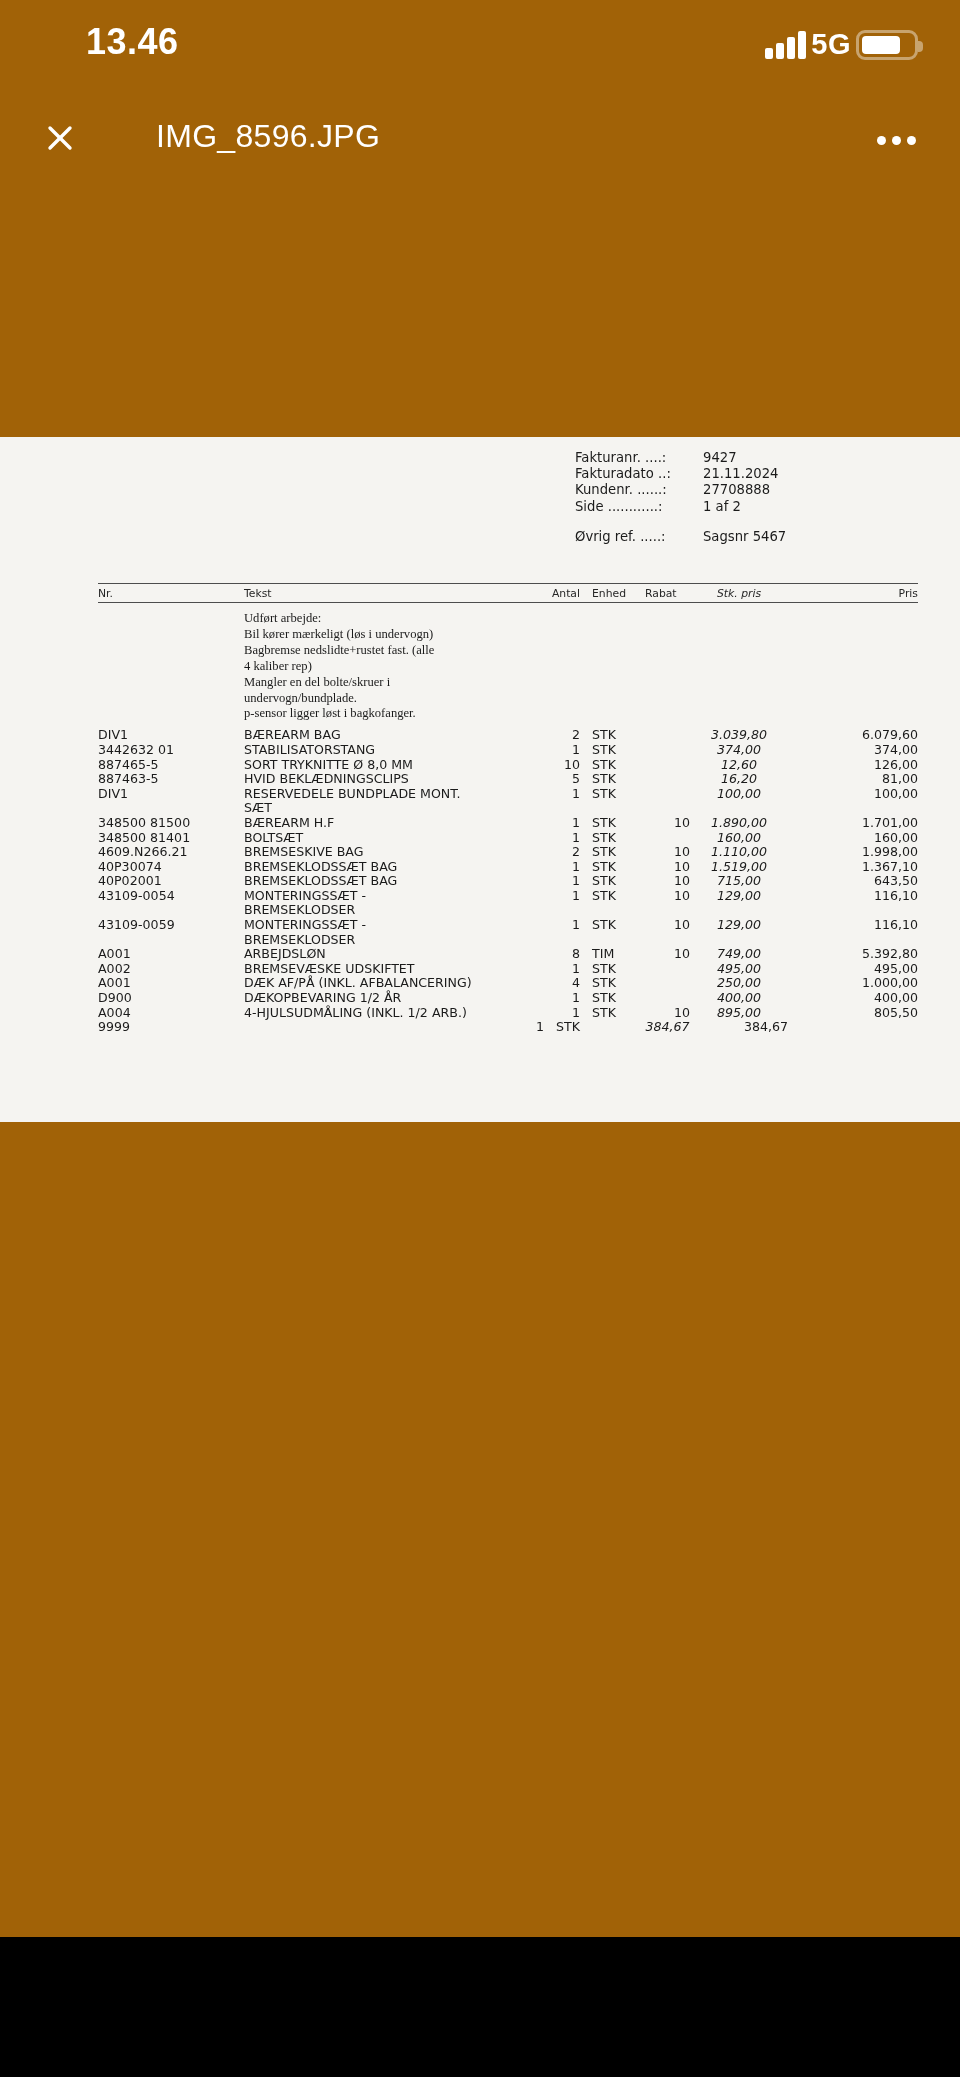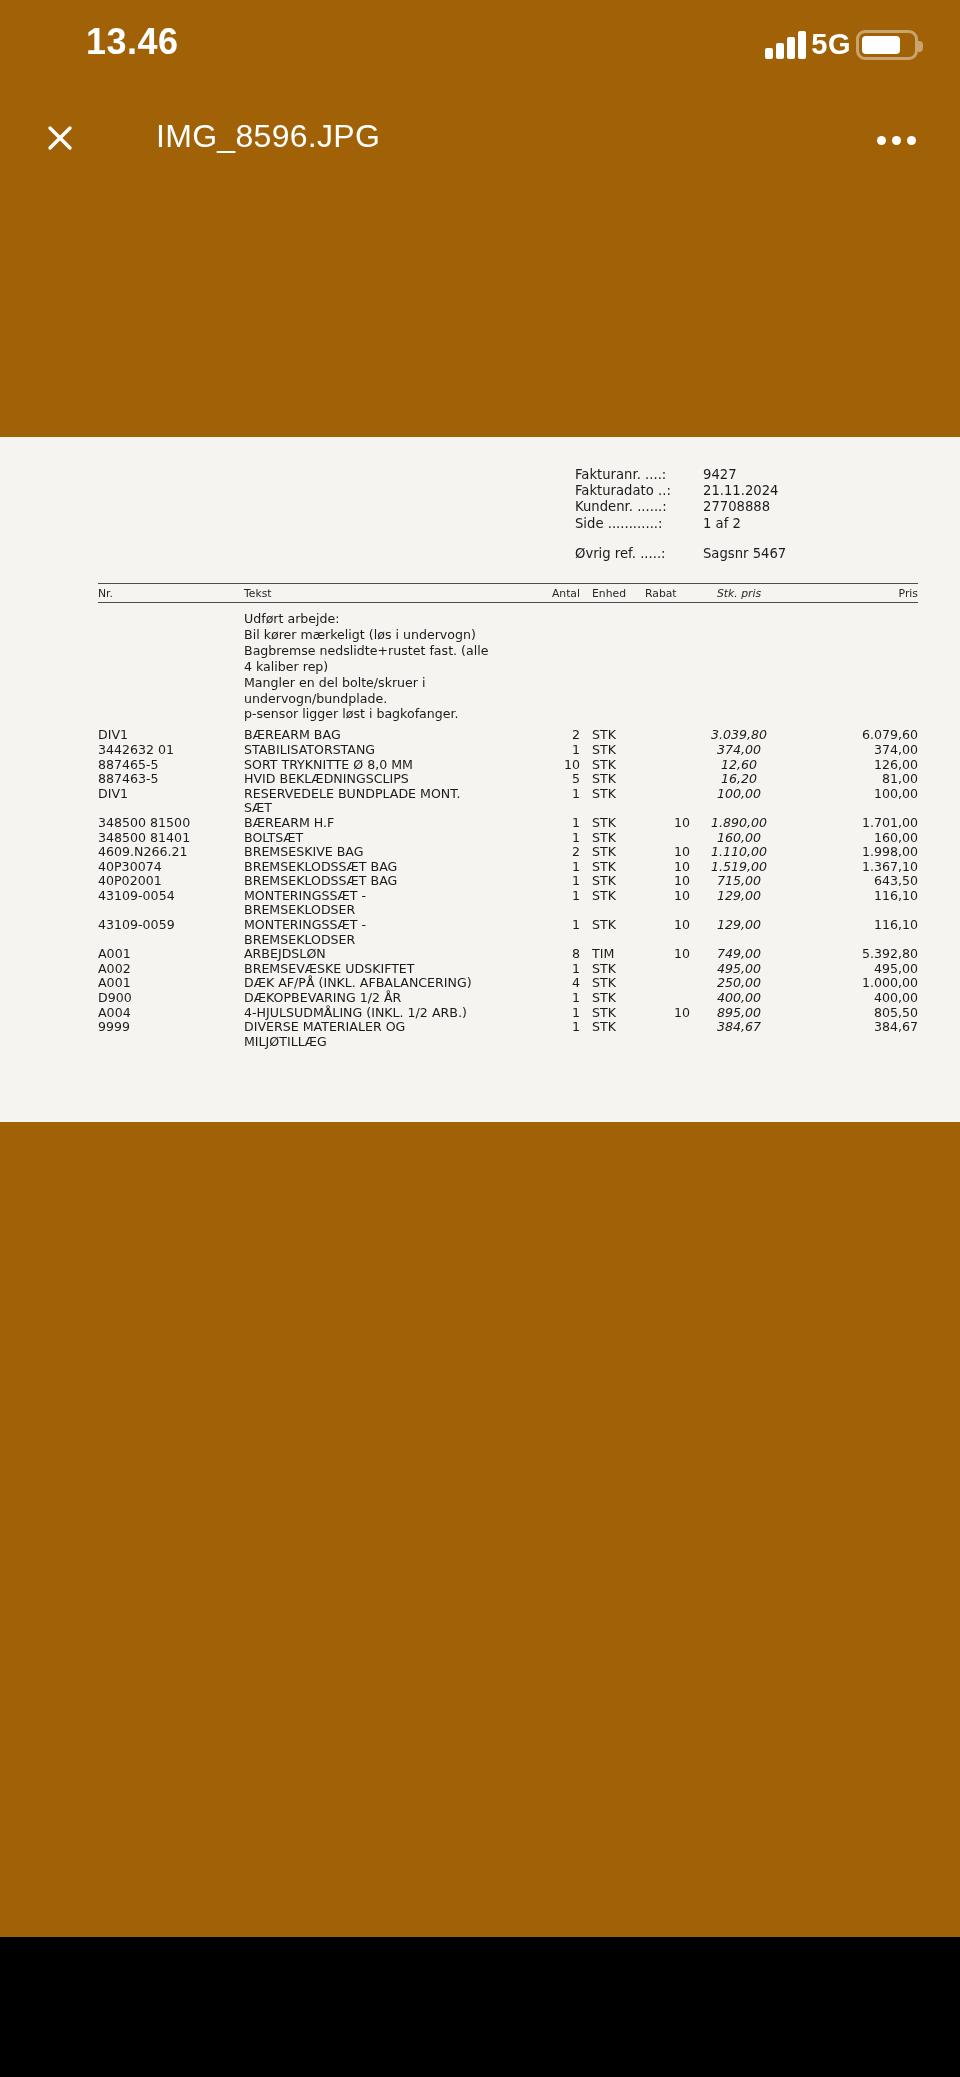--- a/index.html
+++ b/index.html
@@ -33,38 +33,38 @@
   .doc {
     position:absolute; top:437px; left:0; width:960px; height:685px;
     background:#f5f4f1; color:#1b1b1b; font-family:"DejaVu Sans", sans-serif;
   }
   .veh { position:absolute; left:98px; top:29px; font-size:13.2px; line-height:16.2px; }
   .veh-line:first-of-type { font-weight:700; }
 
   .fak { position:absolute; left:575px; top:4px; }
   .fak-title { font-size:19px; font-weight:700; letter-spacing:.4px; padding-bottom:5px;
                border-bottom:1.6px solid #2b2b2b; width:325px; }
-  .meta { margin-top:26px; }
+  .meta { margin-top:9px; }
   .meta-row { font-size:13.2px; line-height:16.2px; }
   .ml { display:inline-block; width:128px; }
   .ref { margin-top:14px; }
 
   .tbl { position:absolute; left:98px; top:146px; width:820px; }
   .grid { display:grid; grid-template-columns:146px 300px 36px 65px 45px 98px 130px; }
   .thead { border-top:1.6px solid #4d4d4d; border-bottom:1.4px solid #4d4d4d;
            padding:3px 0 2px; font-size:10.8px; color:#262626; }
   .c-antal { text-align:right; }
   .c-enhed { padding-left:12px; }
   .c-rabat { text-align:right; }
   .thead .c-rabat { text-align:left; padding-left:0; }
   .c-stk { text-align:center;font-style:italic; }
   .c-pris { text-align:right; }
   .c-text div, .c-text .tline { white-space:nowrap; }
 
-  .desc { padding:8px 0 6px; font-size:12.6px; line-height:15.9px; }
+  .desc { padding:8px 0 6px; font-size:12.6px; line-height:15.9px;font-family:Liberation Serif, serif; }
   .items .row { font-size:12.6px; line-height:14.6px; }
 
   
   .home-indicator { position:absolute; left:313px; top:2041px; width:334px; height:11px;
                     border-radius:6px; background:#fff; }
 </style>
 </head>
 <body>
 
 <div class="screen">
@@ -365,24 +365,20 @@
             </div>
             <span class="c-antal">1</span>
             <span class="c-enhed">STK</span>
             <span class="c-rabat">10</span>
             <span class="c-stk">895,00</span>
             <span class="c-pris">805,50</span>
           </div>
 
           <div class="row grid">
             <span class="c-nr">9999</span>
-            <div class="c-text">
-              <div class="tline">DIVERSE MATERIALER OG</div>
-              <div class="tline">MILJØTILLÆG</div>
-            </div>
             <span class="c-antal">1</span>
             <span class="c-enhed">STK</span>
             <span class="c-rabat"></span>
             <span class="c-stk">384,67</span>
             <span class="c-pris">384,67</span>
           </div>
         </div>
     </div>
   </div>
 

